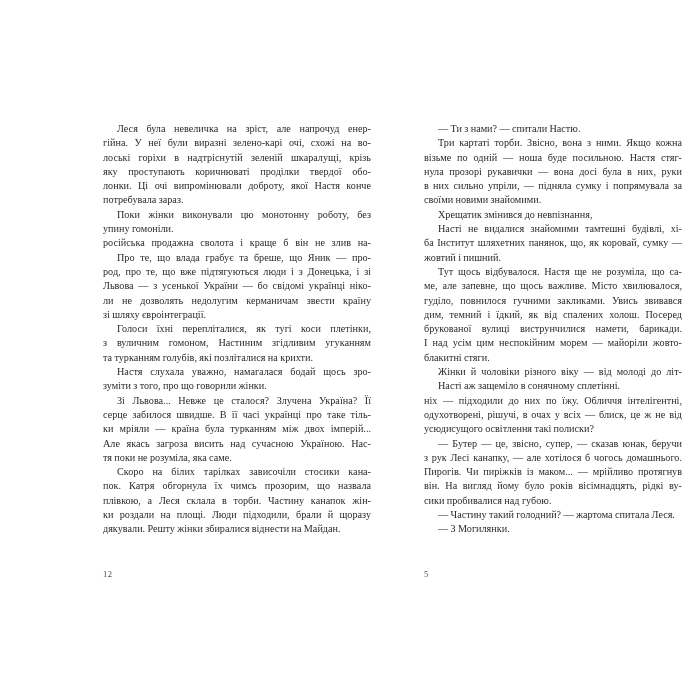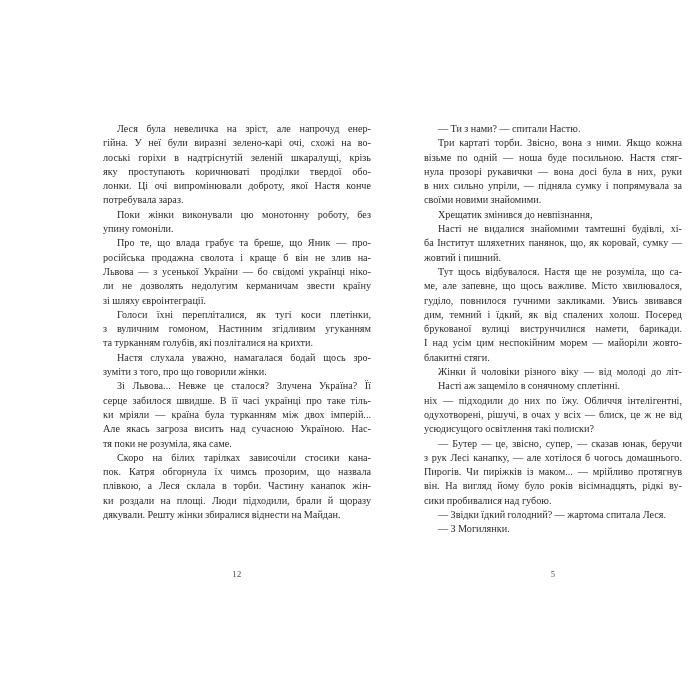--- a/index.html
+++ b/index.html
@@ -39,21 +39,21 @@
     overflow: hidden;
     text-align: justify;
     text-align-last: justify;
     word-spacing: -0.2px;
   }
   .line.last  { text-align-last: left; }
   .line.first { text-indent: 14px; }
   .page-number {
     position: absolute;
     top: 569px;
-    text-align: center;
+    text-align: left;
     font-size: 8.5px;
     letter-spacing: 0.5px;
     color: #4a4a4a;
   }
   .page.left  .page-number { left: 55px;  width: 268px; }
   .page.right .page-number { left: 42px;  width: 258px; }
 </style>
 </head>
 <body>
 
@@ -62,22 +62,23 @@
   <div class="page left">
     <div class="text-block">
         <div class="line first">Леся була невеличка на зріст, але напрочуд енер-</div>
         <div class="line">гійна. У неї були виразні зелено-карі очі, схожі на во-</div>
         <div class="line">лоські горіхи в надтріснутій зеленій шкаралущі, крізь</div>
         <div class="line">яку проступають коричнюваті проділки твердої обо-</div>
         <div class="line">лонки. Ці очі випромінювали доброту, якої Настя конче</div>
         <div class="line last">потребувала зараз.</div>
         <div class="line first">Поки жінки виконували цю монотонну роботу, без</div>
         <div class="line last">упину гомоніли.</div>
+        <div class="line">російська продажна сволота і краще б він не злив на-</div>
         <div class="line first">Про те, що влада грабує та бреше, що Яник — про-</div>
-        <div class="line">російська продажна сволота і краще б він не злив на-</div>
+        <div class="line">род, про те, що вже підтягуються люди і з Донецька, і зі</div>
         <div class="line">Львова — з усенької України — бо свідомі українці ніко-</div>
         <div class="line">ли не дозволять недолугим керманичам звести країну</div>
         <div class="line last">зі шляху євроінтеграції.</div>
         <div class="line first">Голоси їхні перепліталися, як тугі коси плетінки,</div>
         <div class="line">з вуличним гомоном, Настиним згідливим угуканням</div>
         <div class="line last">та турканням голубів, які позліталися на крихти.</div>
         <div class="line first">Настя слухала уважно, намагалася бодай щось зро-</div>
         <div class="line last">зуміти з того, про що говорили жінки.</div>
         <div class="line first">Зі Львова... Невже це сталося? Злучена Україна? Її</div>
         <div class="line">серце забилося швидше. В її часі українці про таке тіль-</div>
@@ -115,19 +116,19 @@
         <div class="line first">Жінки й чоловіки різного віку — від молоді до літ-</div>
         <div class="line first last">Насті аж защеміло в сонячному сплетінні.</div>
         <div class="line">ніх — підходили до них по їжу. Обличчя інтелігентні,</div>
         <div class="line">одухотворені, рішучі, в очах у всіх — блиск, це ж не від</div>
         <div class="line last">усюдисущого освітлення такі полиски?</div>
         <div class="line first">— Бутер — це, звісно, супер, — сказав юнак, беручи</div>
         <div class="line">з рук Лесі канапку, — але хотілося б чогось домашнього.</div>
         <div class="line">Пирогів. Чи пиріжків із маком... — мрійливо протягнув</div>
         <div class="line">він. На вигляд йому було років вісімнадцять, рідкі ву-</div>
         <div class="line last">сики пробивалися над губою.</div>
-        <div class="line first last">— Звідки їдкий голодний? — жартома спитала Леся.</div>
+        <div class="line first last">— Частину такий голодний? — жартома спитала Леся.</div>
         <div class="line first last">— З Могилянки.</div>
       </div>
     <div class="page-number">5</div>
   </div>
 
 </div>
 
 </body></html>

